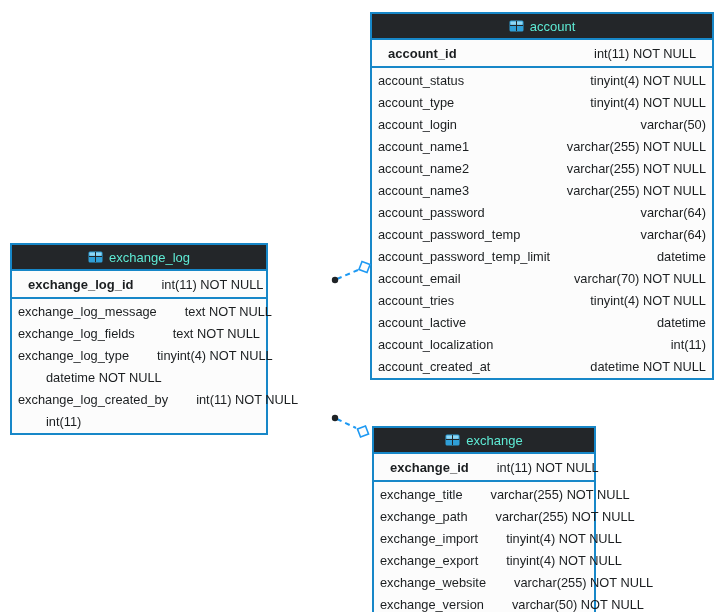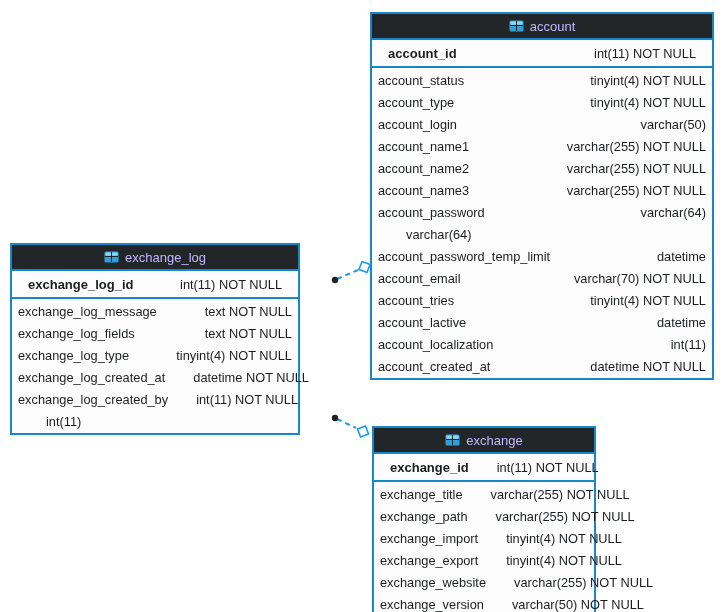--- a/index.html
+++ b/index.html
@@ -13,21 +13,21 @@
   .dbtable{
     position:absolute;
     background:#fcfcfc;
     border:2px solid #1787c8;
     box-sizing:border-box;
     font-size:12.8px;
   }
   .thead{
     height:24px;
     background:#232629;
-    color:#c4b5fd;
+    color:#5eead4;
     display:flex;align-items:center;justify-content:center;gap:6px;
     border-bottom:2px solid #1787c8;
     font-size:13px;
     white-space:nowrap;
   }
   .ticon{display:flex;align-items:center;}
   .pkrow{
     height:26px;
     display:flex;align-items:center;justify-content:space-between;
     padding:0 16px;
@@ -93,20 +93,21 @@
         </div>
         <div class="trow">
           <span class="cname">account_name3</span>
           <span class="ctype">varchar(255) NOT NULL</span>
         </div>
         <div class="trow">
           <span class="cname">account_password</span>
           <span class="ctype">varchar(64)</span>
         </div>
         <div class="trow">
+          <span class="cname">account_password_temp</span>
           <span class="ctype">varchar(64)</span>
         </div>
         <div class="trow">
           <span class="cname">account_password_temp_limit</span>
           <span class="ctype">datetime</span>
         </div>
         <div class="trow">
           <span class="cname">account_email</span>
           <span class="ctype">varchar(70) NOT NULL</span>
         </div>
@@ -122,21 +123,21 @@
           <span class="cname">account_localization</span>
           <span class="ctype">int(11)</span>
         </div>
         <div class="trow">
           <span class="cname">account_created_at</span>
           <span class="ctype">datetime NOT NULL</span>
         </div>
       </div>
   </div>
 
-  <div class="dbtable" style="left:10px;top:243px;width:290px;">
+  <div class="dbtable" style="left:10px;top:243px;width:258px;">
     <div class="thead">
       <span class="ticon">
         <svg width="15" height="12" viewBox="0 0 15 12">
           <rect x="0.5" y="0.5" width="14" height="11" rx="1.5" fill="#2f9fd8"></rect>
           <rect x="1.5" y="1.5" width="12" height="3.2" rx="0.8" fill="#8fd6f4"></rect>
           <line x1="1" y1="5.5" x2="14" y2="5.5" stroke="#232629" stroke-width="1"></line>
           <line x1="7.5" y1="1" x2="7.5" y2="11" stroke="#232629" stroke-width="1"></line>
         </svg>
       </span>
       <span>exchange_log</span>
@@ -152,21 +153,20 @@
         </div>
         <div class="trow">
           <span class="cname">exchange_log_fields</span>
           <span class="ctype">text NOT NULL</span>
         </div>
         <div class="trow">
           <span class="cname">exchange_log_type</span>
           <span class="ctype">tinyint(4) NOT NULL</span>
         </div>
         <div class="trow">
-          <span class="cname">exchange_log_created_at</span>
           <span class="ctype">datetime NOT NULL</span>
         </div>
         <div class="trow">
           <span class="cname">exchange_log_created_by</span>
           <span class="ctype">int(11) NOT NULL</span>
         </div>
         <div class="trow">
           <span class="ctype">int(11)</span>
         </div>
       </div>

